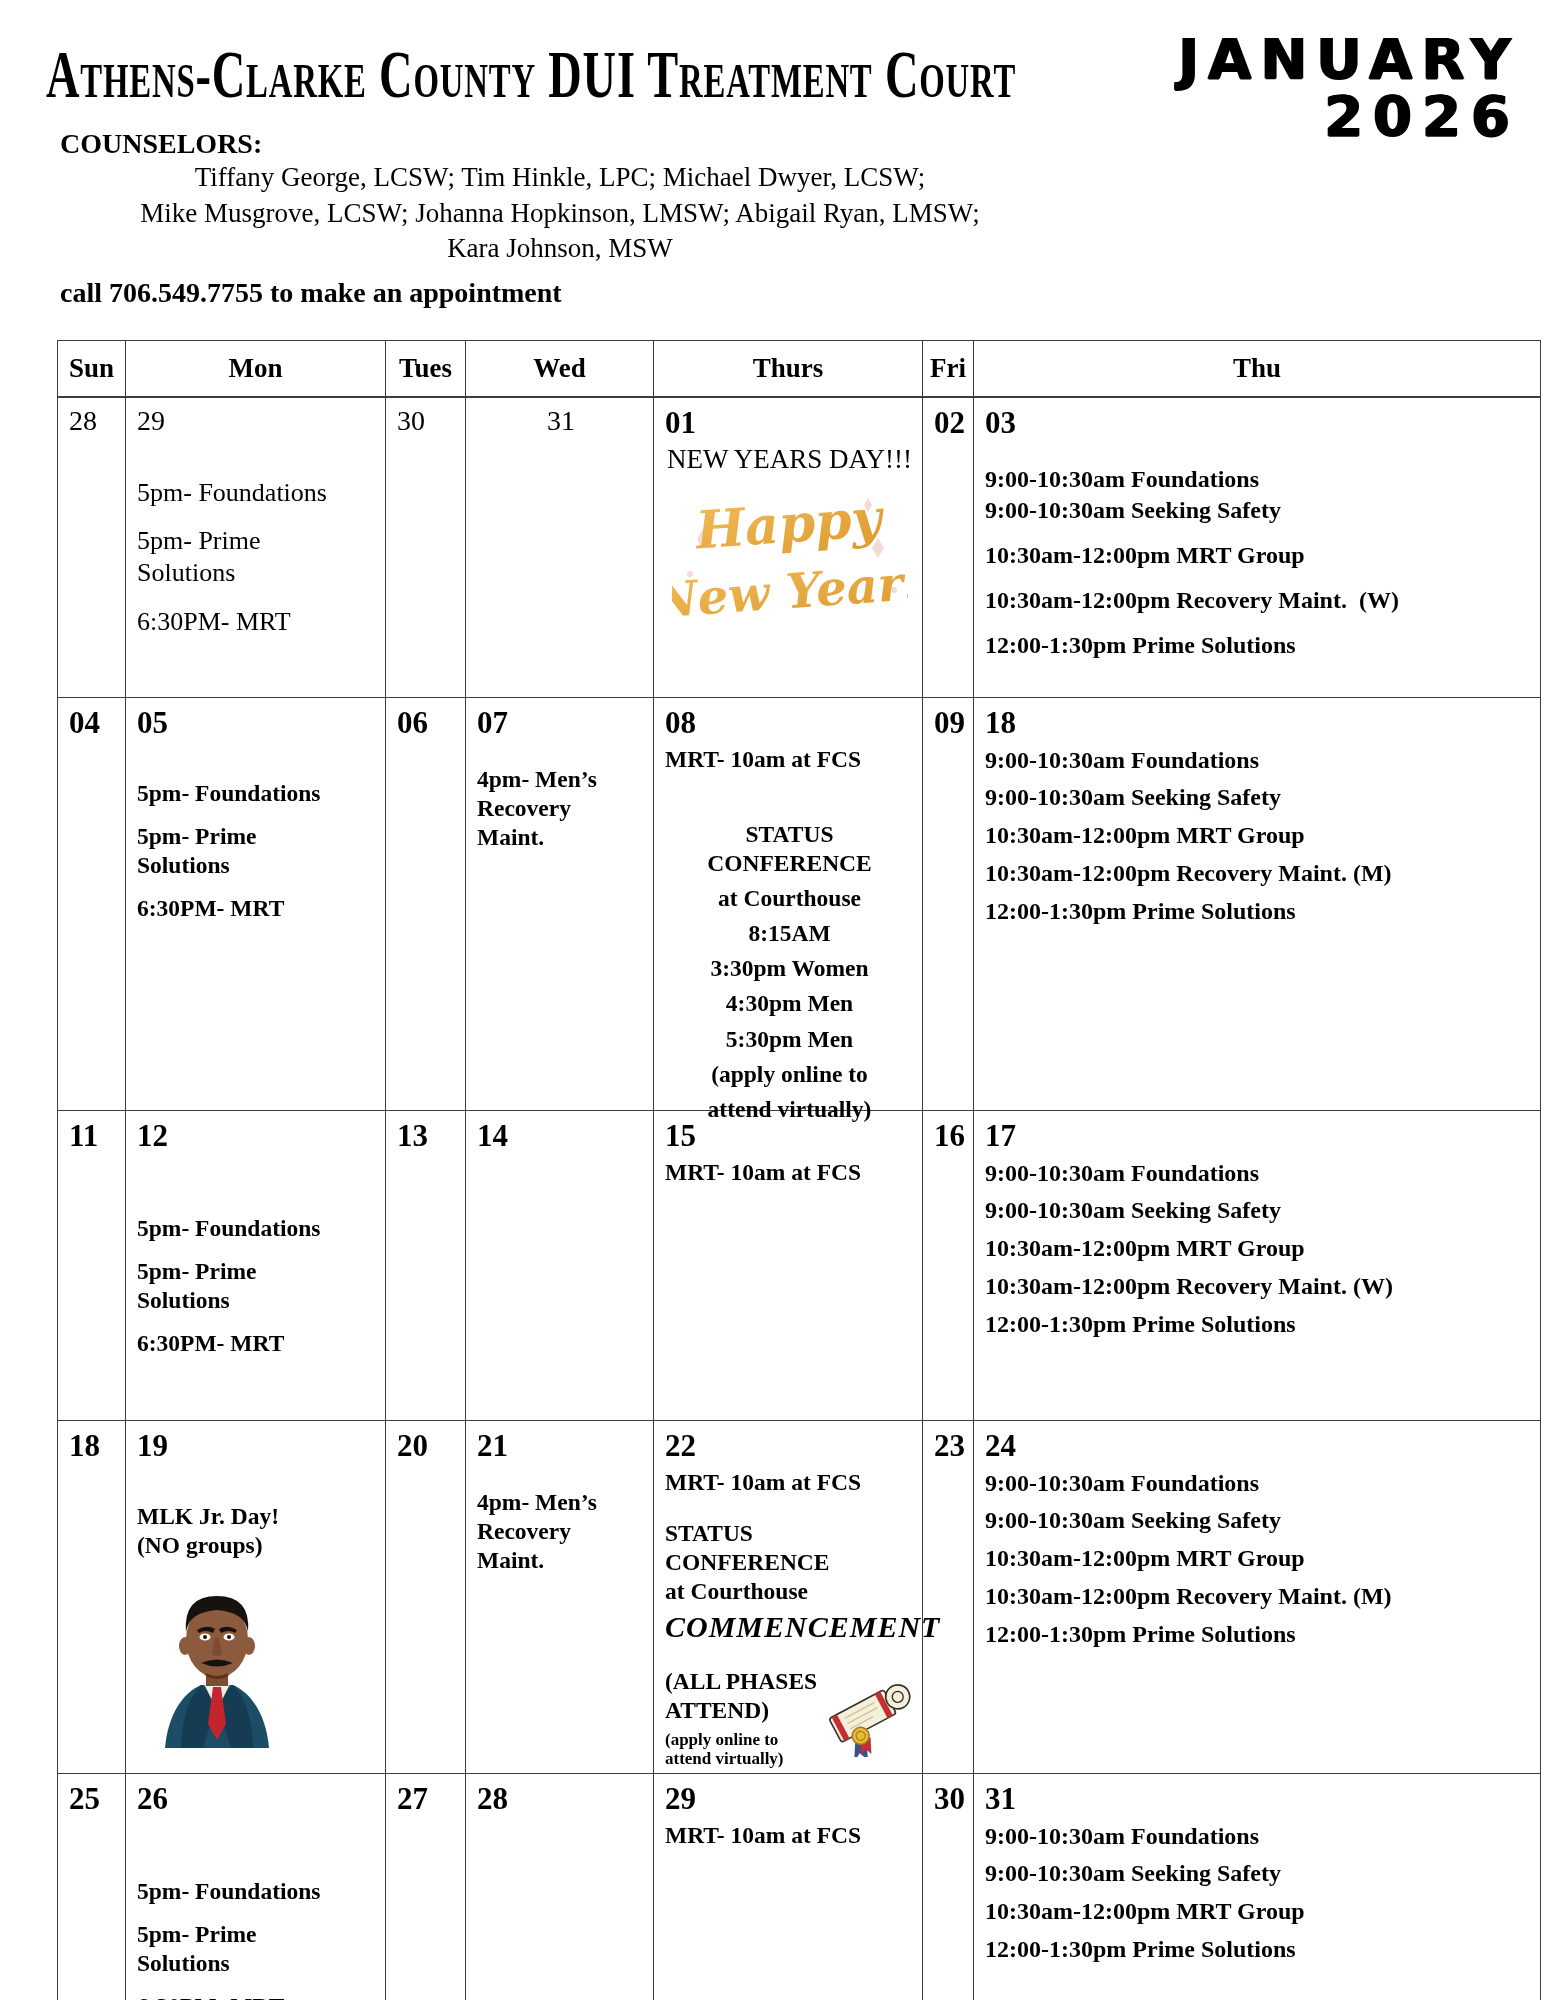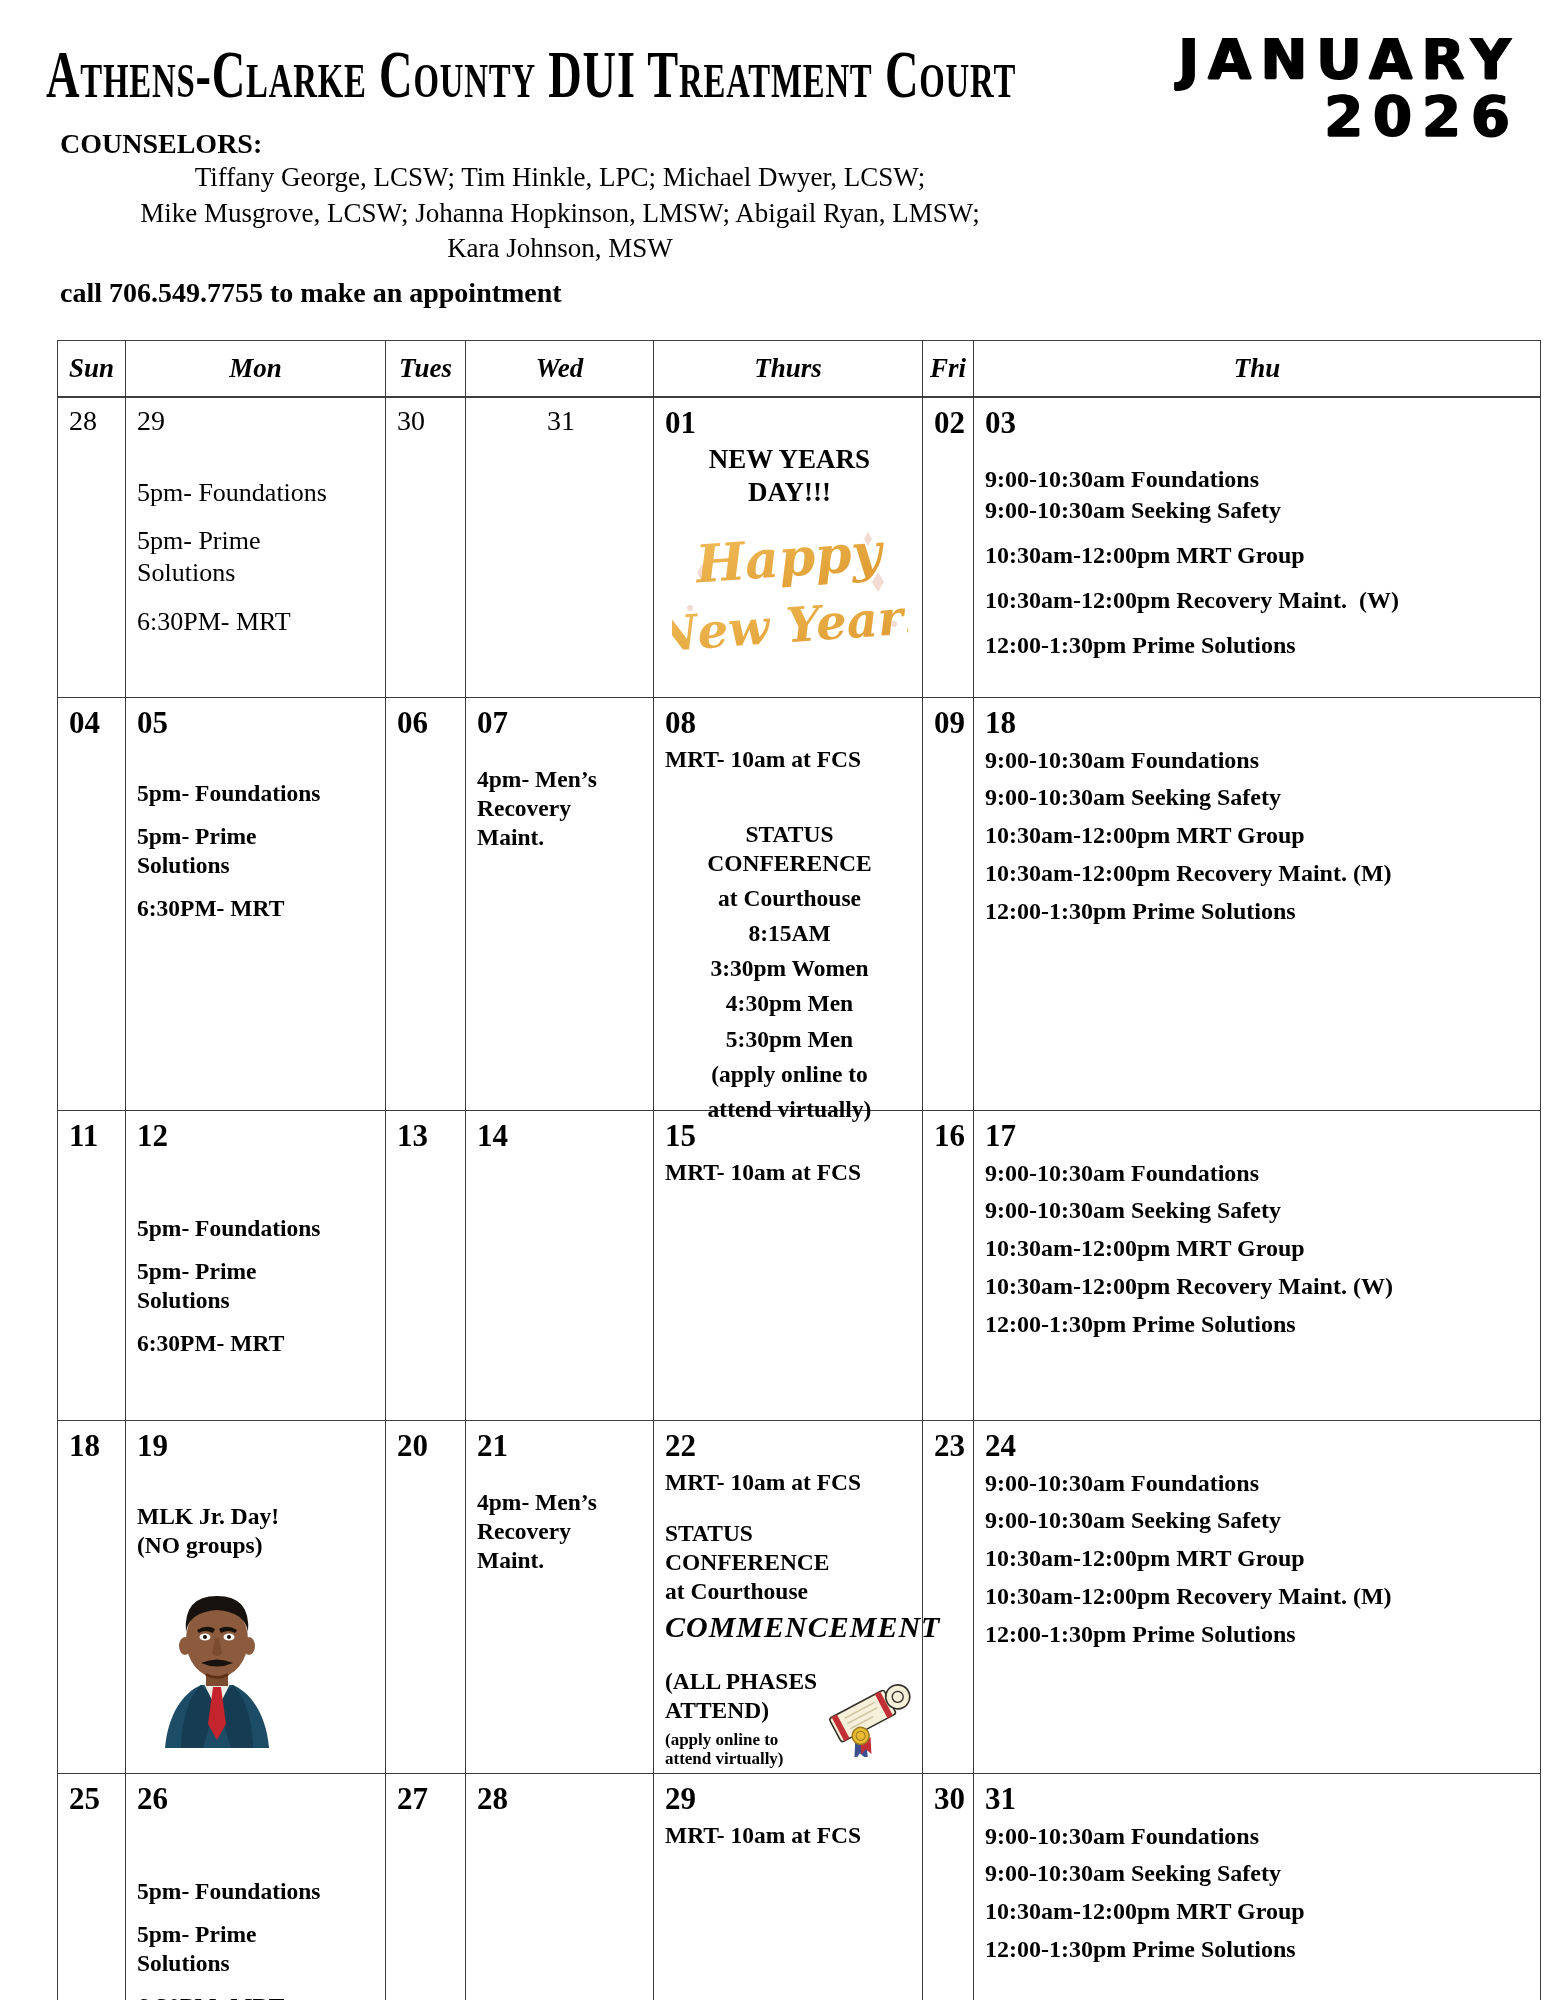--- a/index.html
+++ b/index.html
@@ -17,41 +17,41 @@
   .info{position:absolute;left:60px;top:128px;width:1000px;}
   .counselors-label{font-weight:bold;font-size:28px;}
   .cline{font-size:27px;line-height:1.32;text-align:center;}
   .appointment{font-weight:bold;font-size:28px;margin-top:10px;}
   .grid{position:absolute;left:57px;top:340px;display:grid;
         grid-template-columns:68px 260px 80px 188px 269px 51px 567px;
         grid-template-rows:57px 300px 413px 310px 353px 350px;
         border-top:1.5px solid #3d3d3d;border-left:1.5px solid #3d3d3d;}
   .hcell{border-right:1.5px solid #3d3d3d;border-bottom:2px solid #3d3d3d;
         display:flex;align-items:center;justify-content:center;
-        font-weight:bold;font-size:27px;font-style:italic;}
+        font-weight:bold;font-size:27px;}
   .cell{border-right:1.5px solid #3d3d3d;border-bottom:1.5px solid #3d3d3d;
         padding:5px 8px 12px 11px;position:relative;}
   .num{font-size:31px;font-weight:bold;line-height:1.28;}
   .num.plain{font-weight:normal;font-size:28px;}
   .num.center{text-align:center;}
   .ln{line-height:1.24;white-space:pre-wrap;}
   .gap{height:22px;}
   .ls-n{font-size:26px;margin-top:16px;}
   .ls-n0{font-size:26px;}
   .ls-b{font-size:23.5px;font-weight:bold;margin-top:14px;}
   .ls-b0{font-size:23.5px;font-weight:bold;}
   .ls-bF{font-size:23.5px;font-weight:bold;margin-top:2px;}
   .ls-bg1{font-size:24px;font-weight:bold;margin-top:22px;}
   .ls-bg{font-size:24px;font-weight:bold;margin-top:15px;}
   .ls-bt2{font-size:24px;font-weight:bold;margin-top:2px;}
   .ls-bsF{font-size:24px;font-weight:bold;margin-top:3px;}
   .ls-bs{font-size:24px;font-weight:bold;margin-top:8px;}
   .ls-c{font-size:23.5px;font-weight:bold;text-align:center;margin-top:24px;}
   .ls-c0{font-size:23.5px;font-weight:bold;text-align:center;margin-top:6px;}
-  .ls-hdr{font-size:27px;font-weight:bold;text-align:center;}
+  .ls-hdr{font-size:27px;font-weight:normal;text-align:center;}
   .ls-scr{font-size:30px;font-weight:bold;font-style:italic;margin-top:2px;letter-spacing:1px;}
   .ls-sm{font-size:17px;font-weight:bold;margin-top:4px;line-height:1.12;}
   .ls-sm0{font-size:17px;font-weight:bold;line-height:1.12;}
   .img-hny{text-align:center;margin-top:4px;}
   .img-mlk{margin:6px 0 0 16px;}
   .img-dip{position:absolute;right:2px;bottom:16px;width:100px;height:84px;}
 </style>
 </head>
 <body>
 

